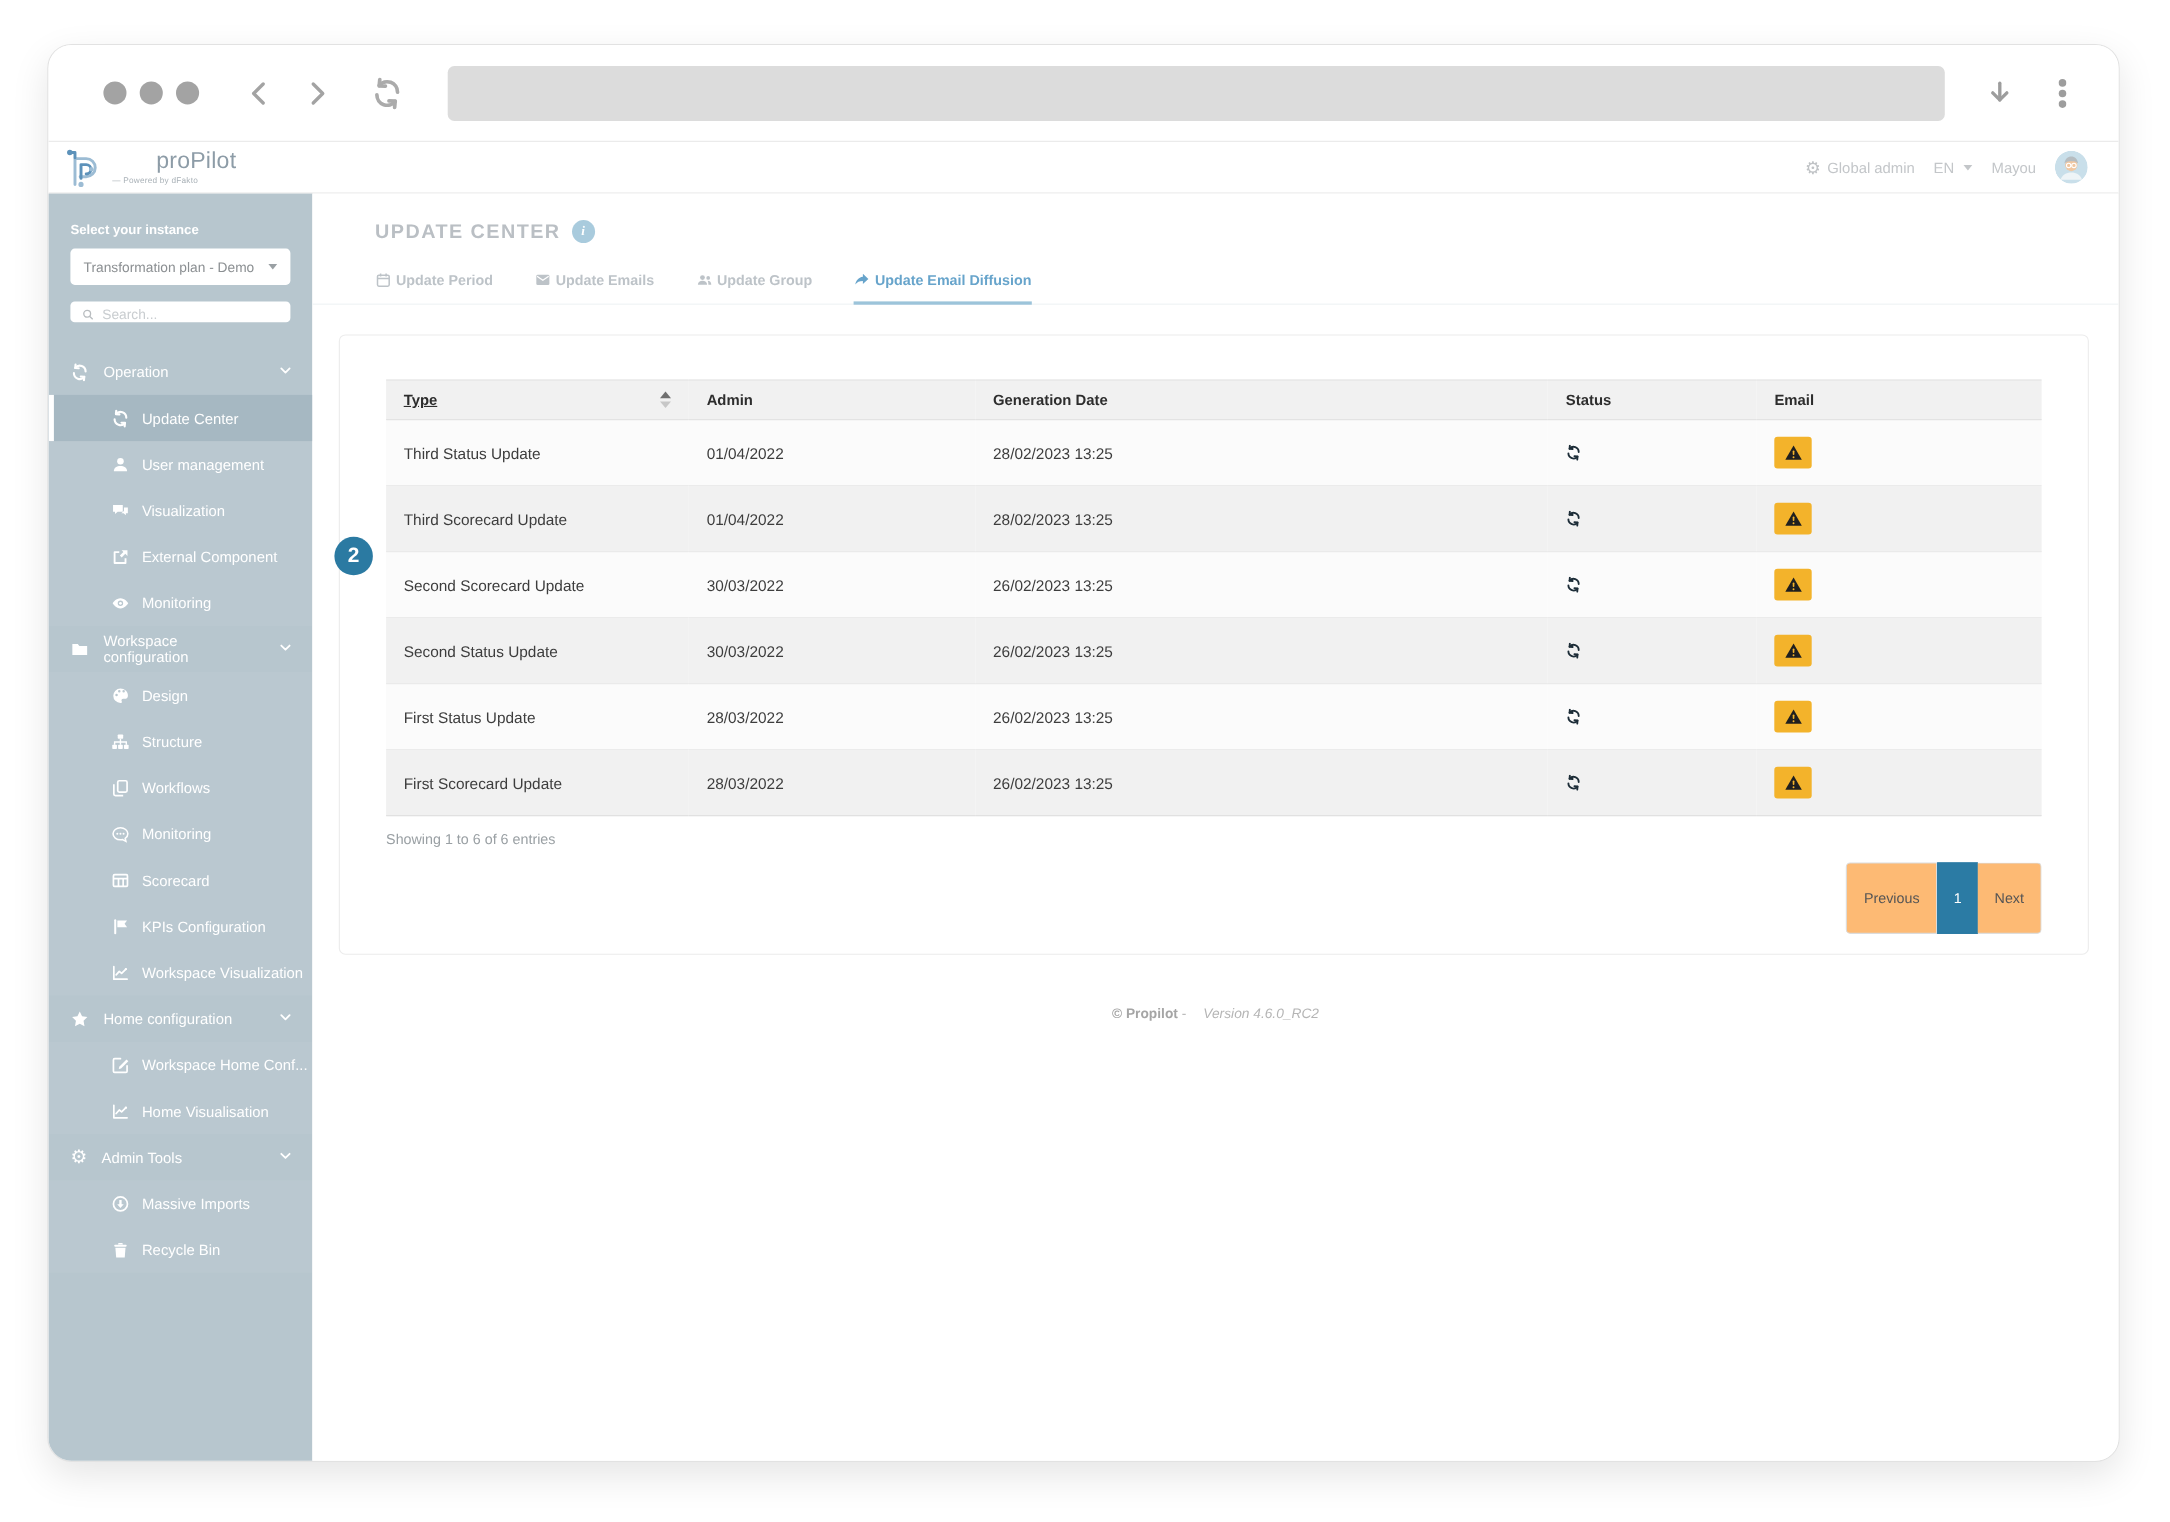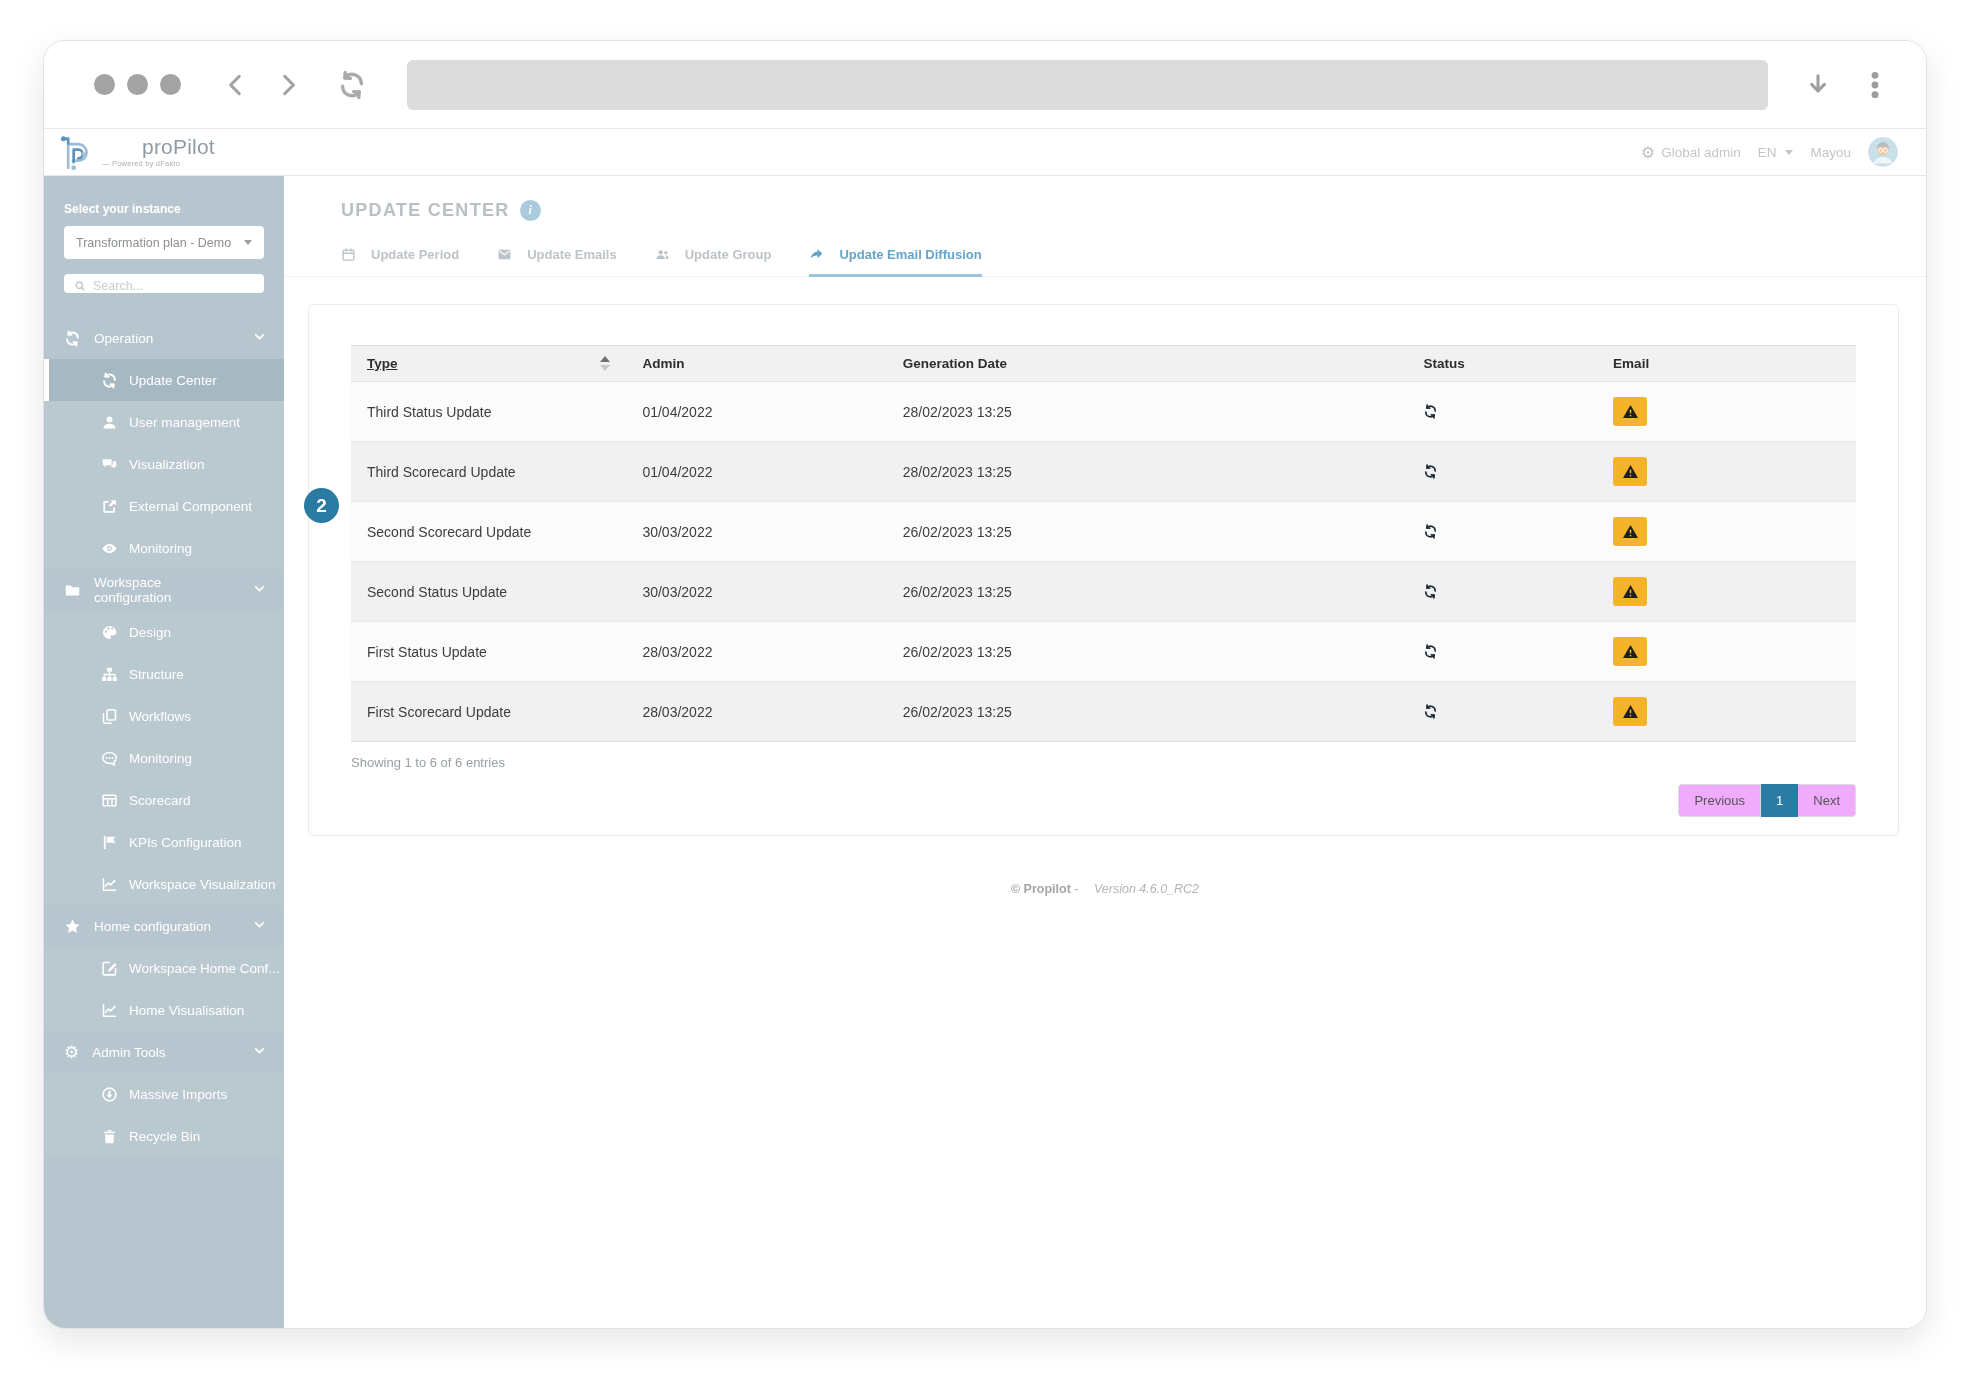--- a/index.html
+++ b/index.html
@@ -69,21 +69,21 @@
   .ic svg { width:17px; height:17px; display:block; }
 
   
   .main { flex:1; position:relative; background:#fff; }
   .page-title { margin:24px 0 0 57px; display:flex; align-items:center; gap:10px;
     font-size:18px; font-weight:700; letter-spacing:1.3px; color:#babfc4; }
   .info-badge { width:21px; height:21px; border-radius:50%; background:#a9cbdd; color:#fff;
     display:flex; align-items:center; justify-content:center;
     font:italic 700 12px "Liberation Serif",serif; letter-spacing:0; }
   .tabs { display:flex; gap:38px; padding:26px 0 0 57px; border-bottom:1px solid #eef2f4; }
-  .tab { display:flex; align-items:flex-end; gap:15px; font-size:13px; font-weight:700;
+  .tab { display:flex; align-items:flex-end; gap:4px; font-size:13px; font-weight:700;
     color:#bdc3c8; padding-bottom:12px; border-bottom:3px solid transparent; margin-bottom:-1px; }
   .tab svg { width:15px; height:15px; display:block; }
   .tab.active { color:#67a4cb; border-bottom-color:#9cc4da; }
 
   .card { margin:27px 27px 0 24px; border:1px solid #ececec; border-radius:6px;
     padding:40px 42px 18px; background:#fff; }
   table { width:100%; border-collapse:collapse; font-size:14px; color:#3d3d3d;
     border-top:1px solid #dedede; border-bottom:1px solid #dfdfdf; }
   thead th { background:#f1f1f1; text-align:left; font-size:13.5px; color:#2d2d2d;
     padding:10px 16px; border-bottom:1px solid #e2e2e2; font-weight:700; }
@@ -97,21 +97,21 @@
   tbody tr:nth-child(odd) { background:#fbfbfb; }
   tbody tr:nth-child(even) { background:#f1f1f1; }
   tbody tr { border-top:1px solid #e9e9e9; }
   .sync-cell { color:#1d2d38; }
   .sync-cell svg { width:15px; height:15px; display:block; }
   .warn-btn { width:34px; height:29px; background:#f3b32b; border:none; border-radius:3px;
     display:flex; align-items:center; justify-content:center; cursor:pointer; }
   .warn-btn svg { width:17px; height:15px; display:block; }
   .table-summary { font-size:13px; color:#9aa0a4; margin-top:13px; }
   .pager { display:flex; justify-content:flex-end; margin-top:14px; }
-  .pg { border:1px solid #dcdcdc; background:#f0abfc; color:#555; font-size:13px; padding:8px 15px;
+  .pg { border:1px solid #dcdcdc; background:#fdba74; color:#555; font-size:13px; padding:24px 15px;
     font-family:"Liberation Sans",sans-serif; cursor:pointer; }
   .pg-prev { border-radius:4px 0 0 4px; }
   .pg-next { border-radius:0 4px 4px 0; border-left:none; }
   .pg-cur { background:#2b7ba4; border:1px solid #2b7ba4; color:#fff; padding:8px 14px; }
   .footer { text-align:center; margin-top:46px; font-size:12.5px; color:#b5b5b5; }
   .footer .brand { font-weight:700; color:#a5a5a5; }
   .footer .version { font-style:italic;margin-left:12px; }
   .badge2 { position:absolute; left:20px; top:312px; width:35px; height:35px; border-radius:50%;
     background:#2b7aa2; color:#fff; display:flex; align-items:center; justify-content:center;
     font-size:19px; font-weight:700; }

